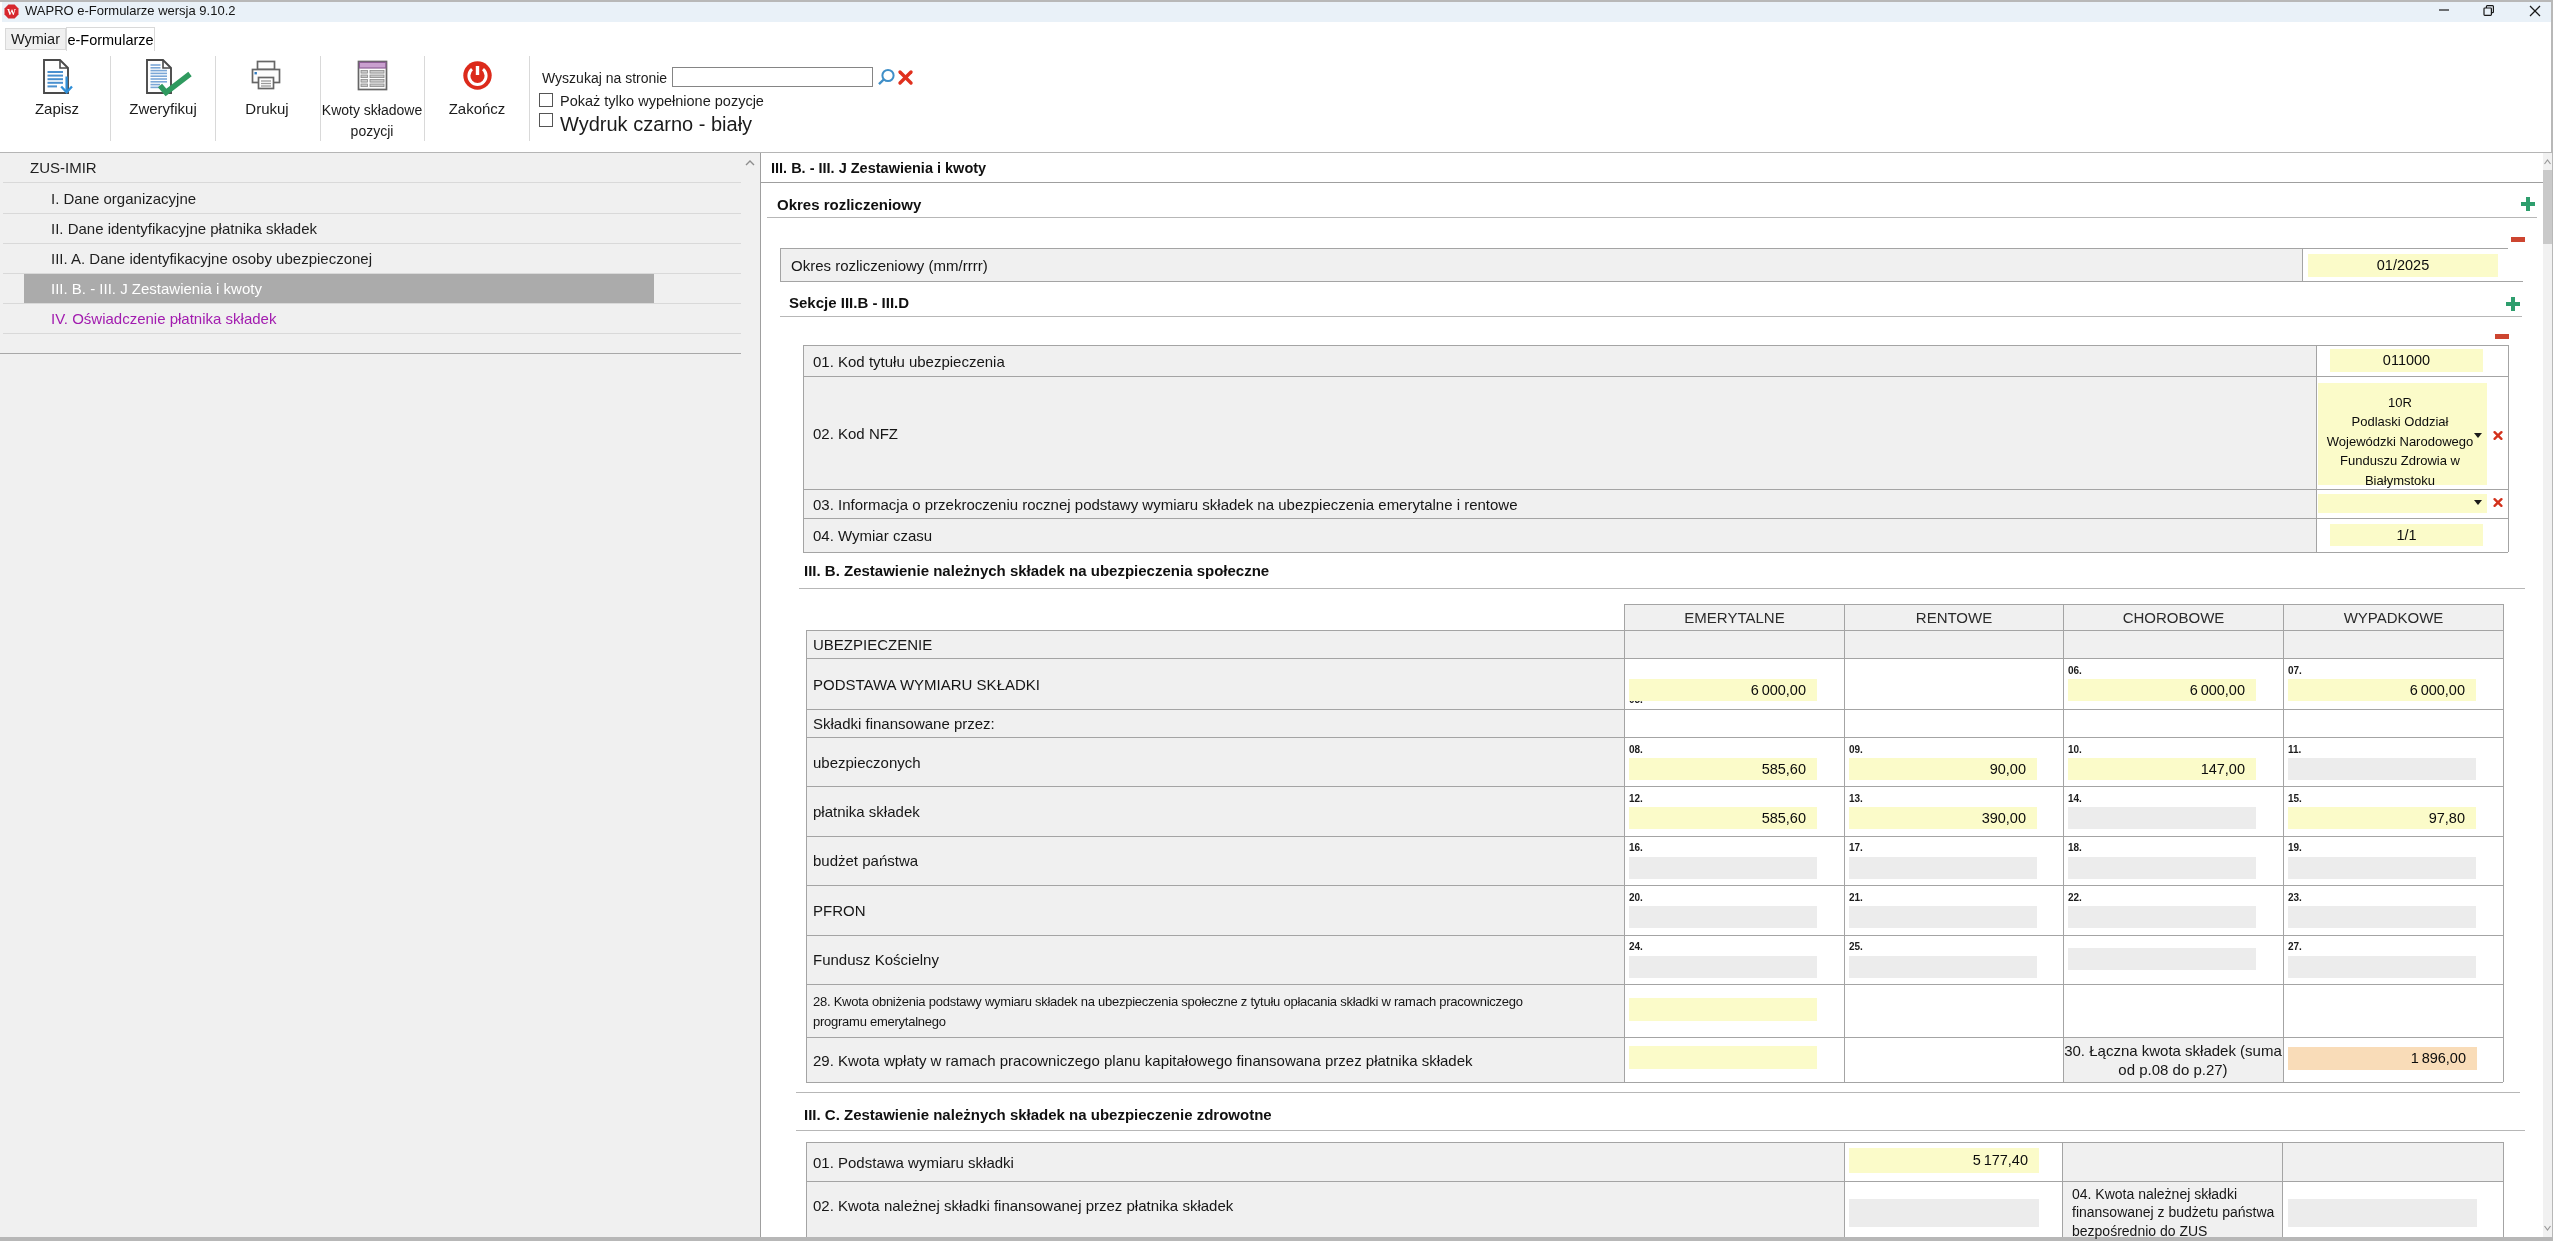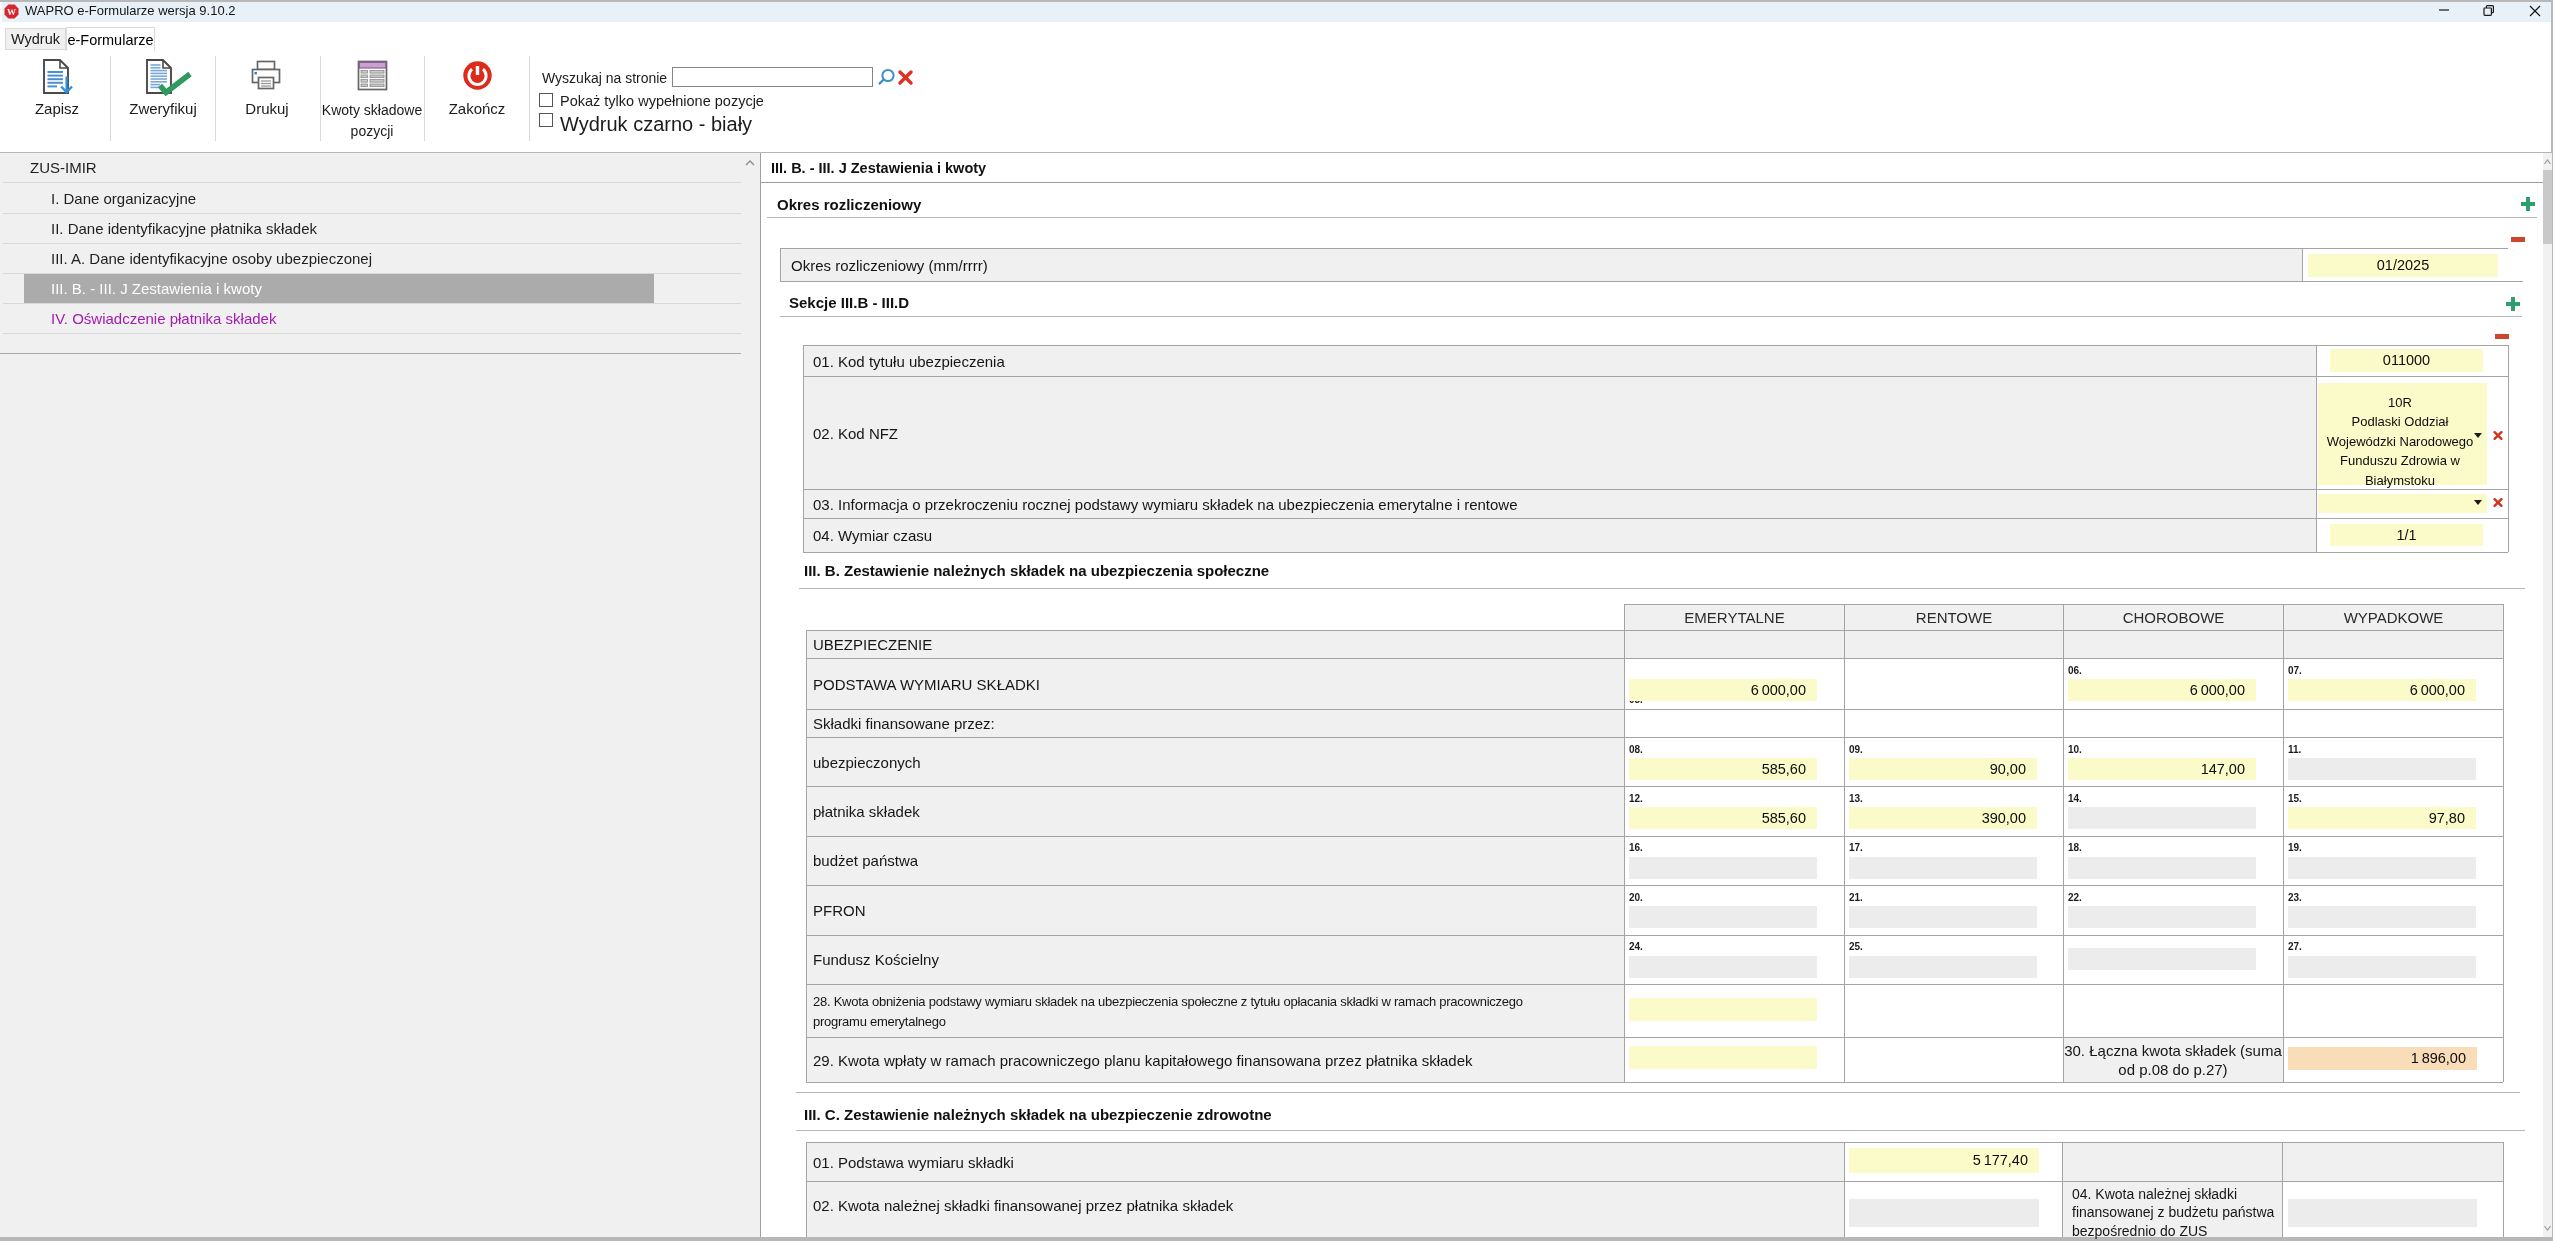--- a/index.html
+++ b/index.html
@@ -42,21 +42,21 @@
     <line x1="3" y1="10" x2="13" y2="10" stroke="#1a1a1a" stroke-width="1.2"></line>
   </svg>
 <svg class="abs" style="left:2481px;top:2px;" width="16" height="18" viewBox="0 0 16 18">
     <rect x="3" y="6" width="7.4" height="7.4" rx="0.8" fill="none" stroke="#1a1a1a" stroke-width="1.2"></rect>
     <path d="M5.4 6 v-1.4 a0.9 0.9 0 0 1 0.9 -0.9 h5.2 a0.9 0.9 0 0 1 0.9 0.9 v5.2 a0.9 0.9 0 0 1 -0.9 0.9 h-1.4" fill="none" stroke="#1a1a1a" stroke-width="1.2"></path>
   </svg>
 <svg class="abs" style="left:2527px;top:2px;" width="16" height="18" viewBox="0 0 16 18">
     <line x1="3" y1="4" x2="13" y2="14" stroke="#1a1a1a" stroke-width="1.2"></line>
     <line x1="13" y1="4" x2="3" y2="14" stroke="#1a1a1a" stroke-width="1.2"></line>
   </svg>
-<div class="abs" style="left:5px;top:28px;width:61px;height:22px;background:#f0f0f0;border:1px solid #d9d9d9;box-sizing:border-box;display:flex;align-items:center;justify-content:center;font-size:14.5px;color:#1a1a1a;">Wydruk</div>
+<div class="abs" style="left:5px;top:28px;width:61px;height:22px;background:#f0f0f0;border:1px solid #d9d9d9;box-sizing:border-box;display:flex;align-items:center;justify-content:center;font-size:14.5px;color:#1a1a1a;">Wymiar</div>
 <div class="abs" style="left:66px;top:27px;width:89px;height:24px;background:#fff;border:1px solid #d9d9d9;border-bottom:none;box-sizing:border-box;display:flex;align-items:center;justify-content:center;font-size:14.5px;color:#000;white-space:nowrap;">e-Formularze</div>
 <div class="vl lite" style="left:110px;top:56px;height:85px;"></div>
 <div class="vl lite" style="left:215px;top:56px;height:85px;"></div>
 <div class="vl lite" style="left:320px;top:56px;height:85px;"></div>
 <div class="vl lite" style="left:424px;top:56px;height:85px;"></div>
 <div class="vl lite" style="left:529px;top:56px;height:85px;"></div>
 <svg class="abs" style="left:43px;top:59px;" width="32" height="37" viewBox="0 0 32 37">
  <path d="M1 1 h16 L25 9 V34 H1 Z" fill="#fefefe" stroke="#4a4a4a" stroke-width="1.9"></path>
  <path d="M17 1 V9 H25" fill="none" stroke="#4a4a4a" stroke-width="1.6"></path>
  <g stroke="#4a90cf" stroke-width="2">

